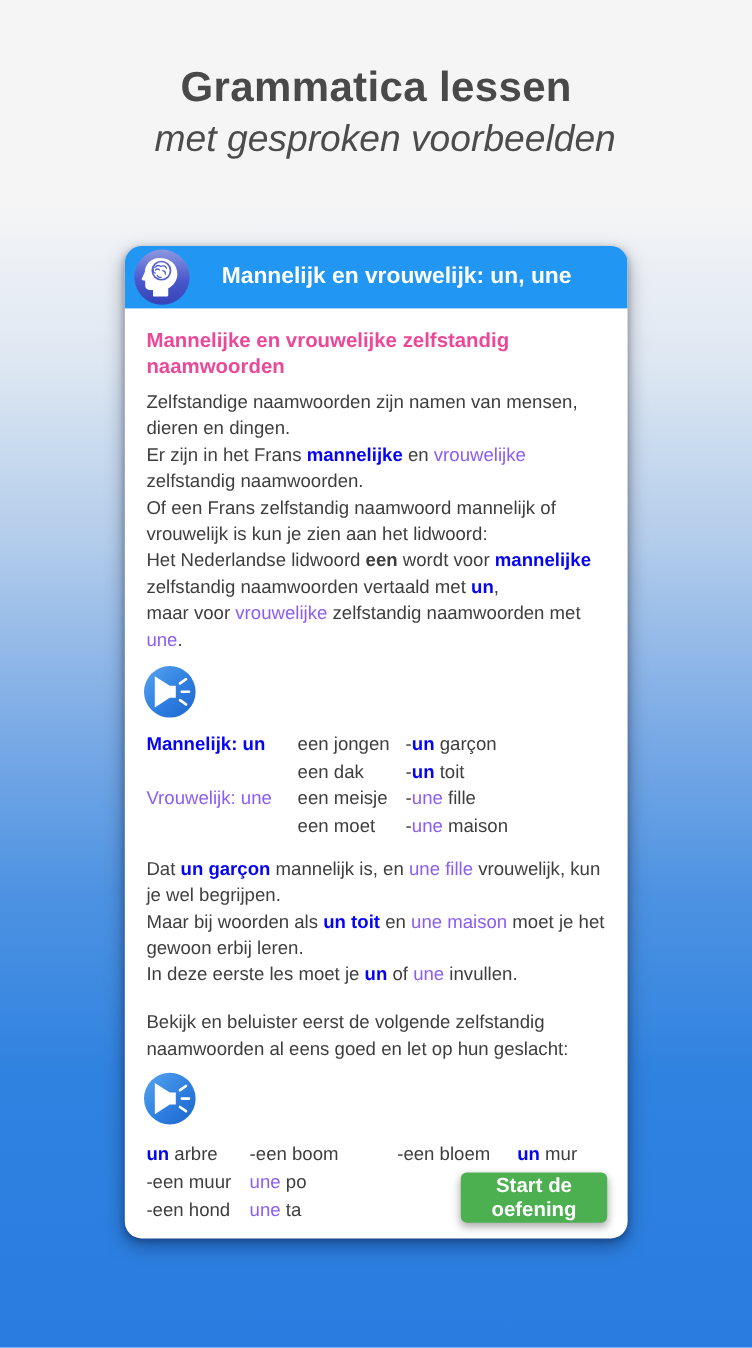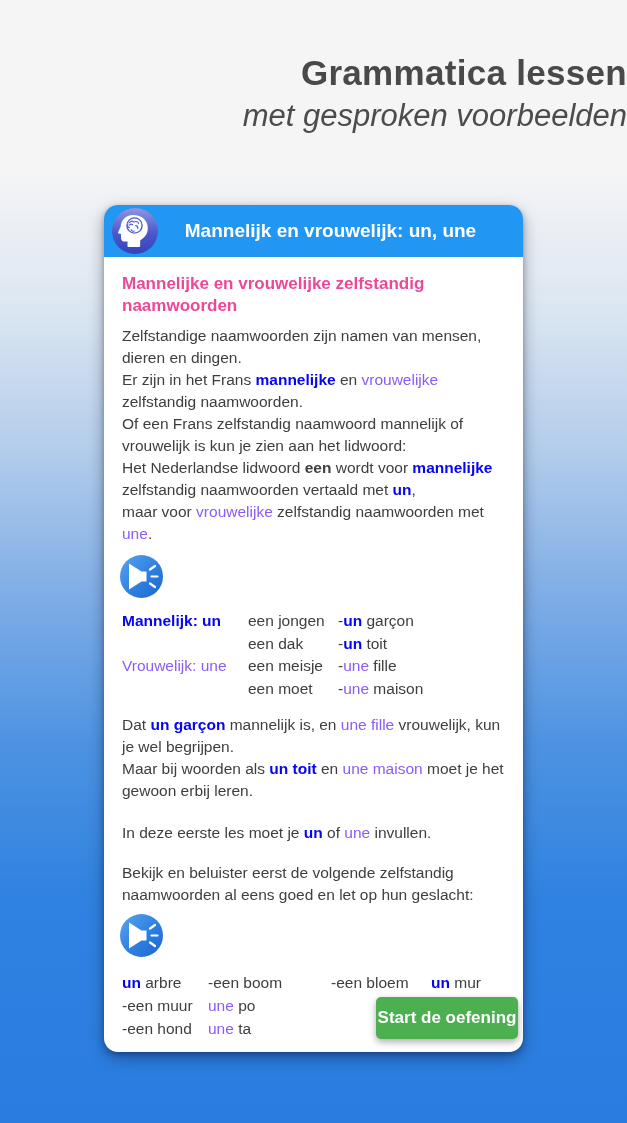--- a/index.html
+++ b/index.html
@@ -5,21 +5,21 @@
   * { box-sizing: border-box; margin: 0; padding: 0; }
   html, body { width: 627px; height: 1123px; overflow: hidden; }
   body {
     font-family: "Liberation Sans", "DejaVu Sans", sans-serif;
     background: linear-gradient(180deg,
       #f5f5f6 0%, #f5f5f6 15%,
       #dde7f2 27%, #b3cdeb 40%,
       #7fade6 53%, #4e93e2 66%,
       #2f82e0 80%, #2a7de0 100%);
   }
-  .page-header { padding-top: 52px; text-align: right; }
+  .page-header { padding-top: 52px; text-align: center; }
   .page-title {
     font-size: 35px; font-weight: 700; color: #494949; letter-spacing: .3px;
     line-height: 42px;
   }
   .page-subtitle {
     font-size: 31px; font-style: italic; color: #4c4c4c; line-height: 38px; margin-top: 3px; padding-left: 15px;
   }
 
   .card-wrap { width: 419px; margin: 70px auto 0; }
 
@@ -38,21 +38,21 @@
     display: flex; align-items: center; justify-content: center;
   }
   .card-title {
     flex: 1; text-align: center; color: #ffffff; font-size: 19px; font-weight: 700;
     padding-right: 6px;
   }
   .card-body { padding: 12px 18px 12px 18px; color: #3e3e3e; font-size: 15.5px; line-height: 22px; }
   .lesson-heading { font-size: 17px; font-weight: 700; color: #ec4899; margin: 4px 0 8px; }
   .para { margin: 0; }
   .para.p1 { margin-bottom: 10px; }
-  .para.p2 { margin-top: 14px; margin-bottom: 20px; }
+  .para.p2 { margin-top: 14px; }
   .para.p3 { margin-bottom: 18px; }
   .para.p4 { margin-bottom: 8px; }
   .blue { color: #0504f5; font-weight: 700; }
   .red  { color: #8b5cf6; font-weight: 400; }
   .bold { font-weight: 700; }
 
   .audio-btn {
     display: block; width: 43px; height: 43px; border-radius: 50%; border: none; cursor: pointer;
     background: linear-gradient(135deg, #58a5f0 0%, #2e7fe0 55%, #1d66cc 100%);
     padding: 0; margin: 0 0 0 -2px;
@@ -63,21 +63,21 @@
     display: grid; grid-template-columns: 126px 90px auto;
     margin: 12px 0 14px; line-height: 22.5px;
   }
 
   .word-list {
     display: grid; grid-template-columns: 86px 123px 100px auto;
     margin-top: 14px; line-height: 23px;
   }
 
   .start-btn {
-    position: absolute; right: 5px; bottom: 13px; width: 142px; height: 42px;
+    position: absolute; right: 17px; bottom: 13px; width: 122px; height: 42px;
     background: #4caf50; color: #ffffff; font-family: inherit;
     font-size: 17px; font-weight: 700; border: none; border-radius: 5px; cursor: pointer;
     box-shadow: 0 3px 7px rgba(0,0,0,.33);
   }
 </style>
 </head>
 <body>
 
 <div class="page-header">
   <div class="page-title">Grammatica lessen</div>

